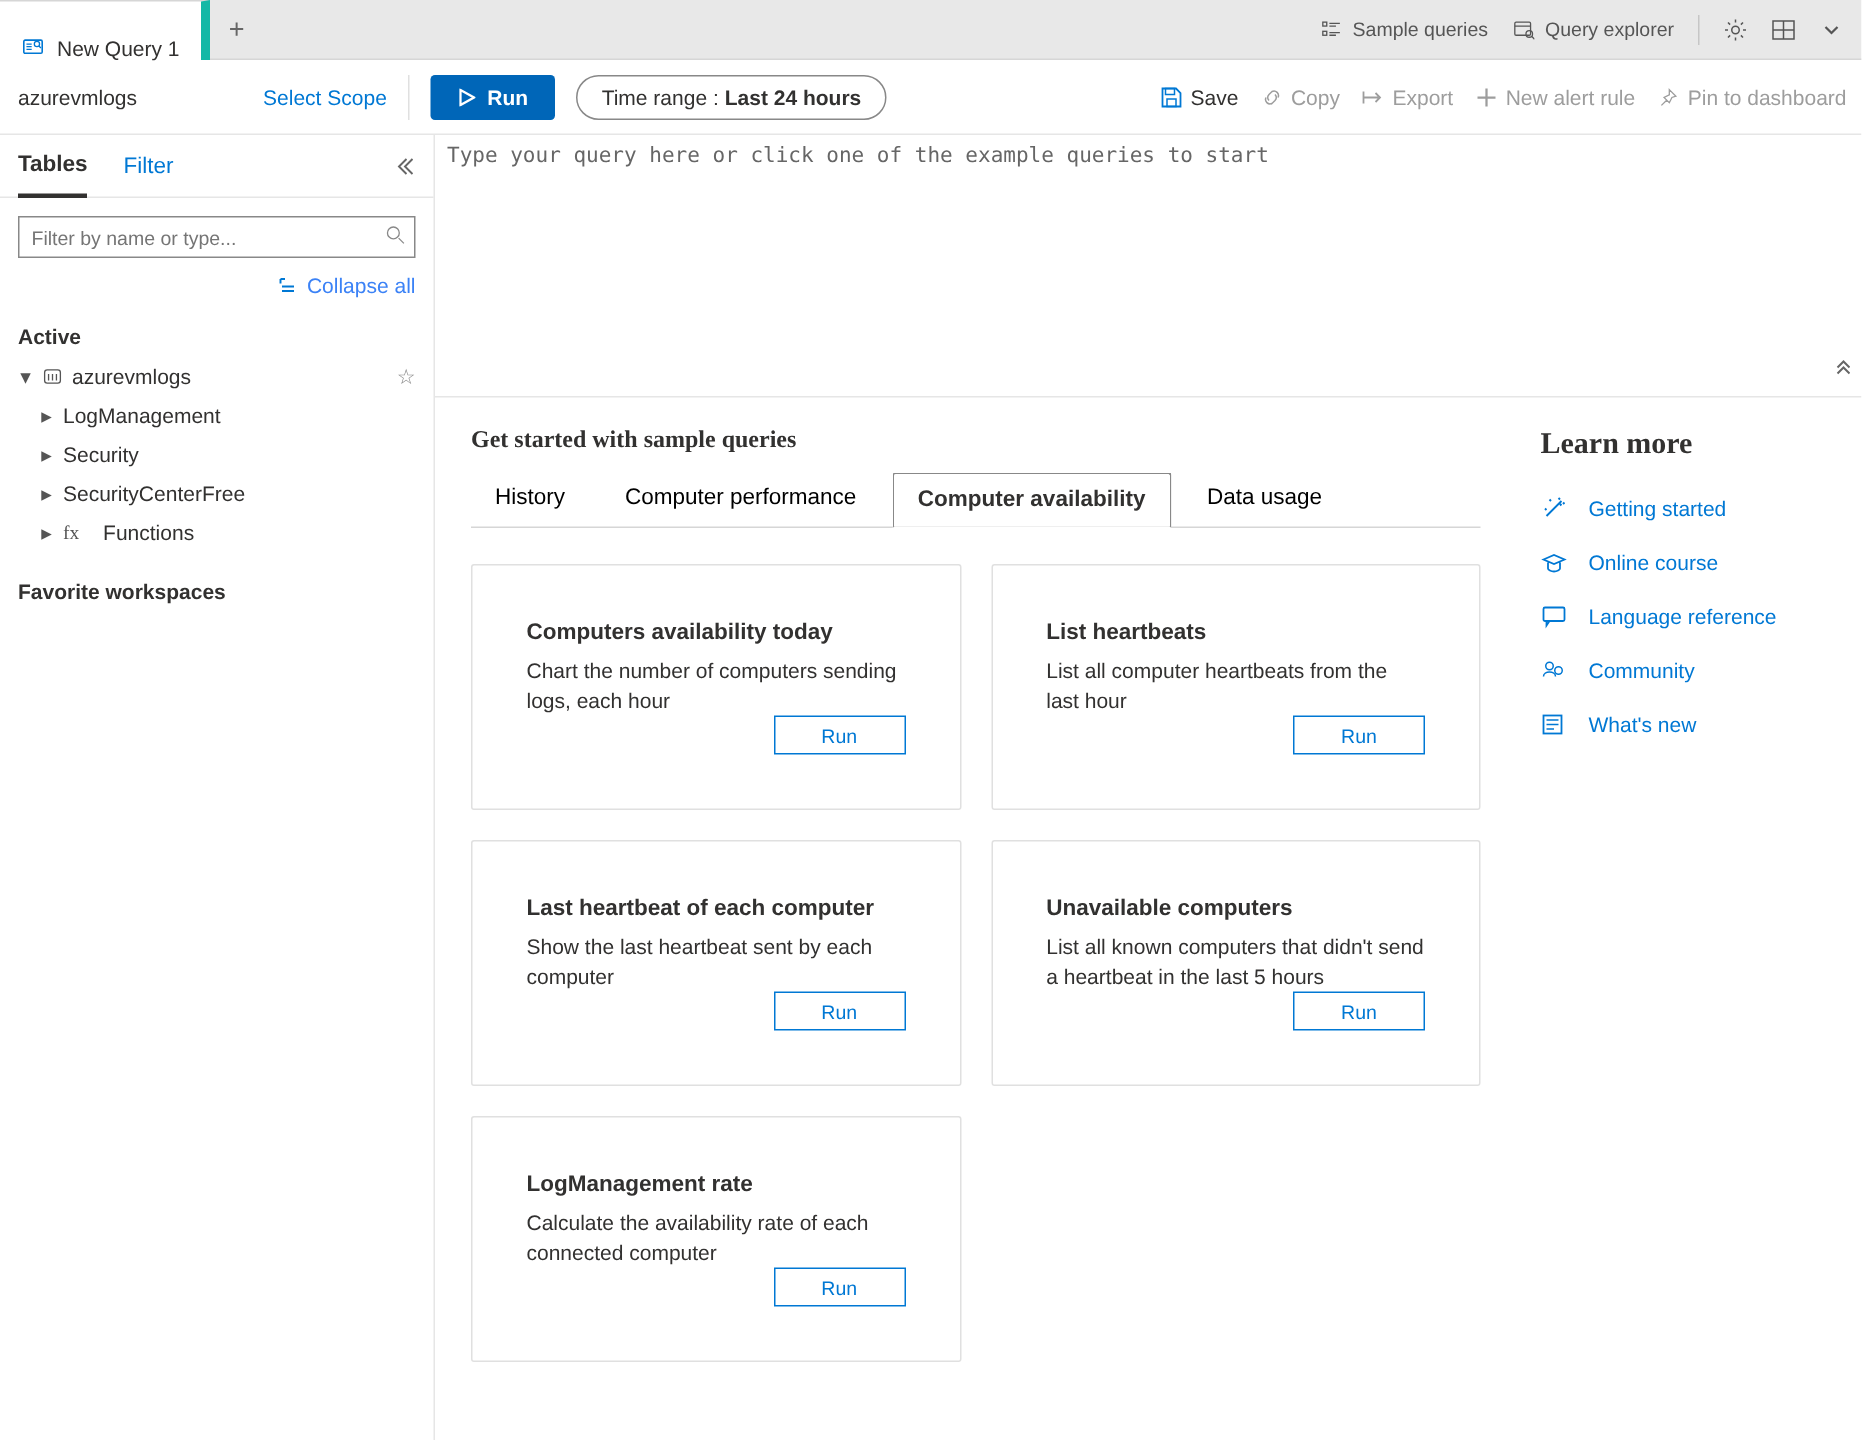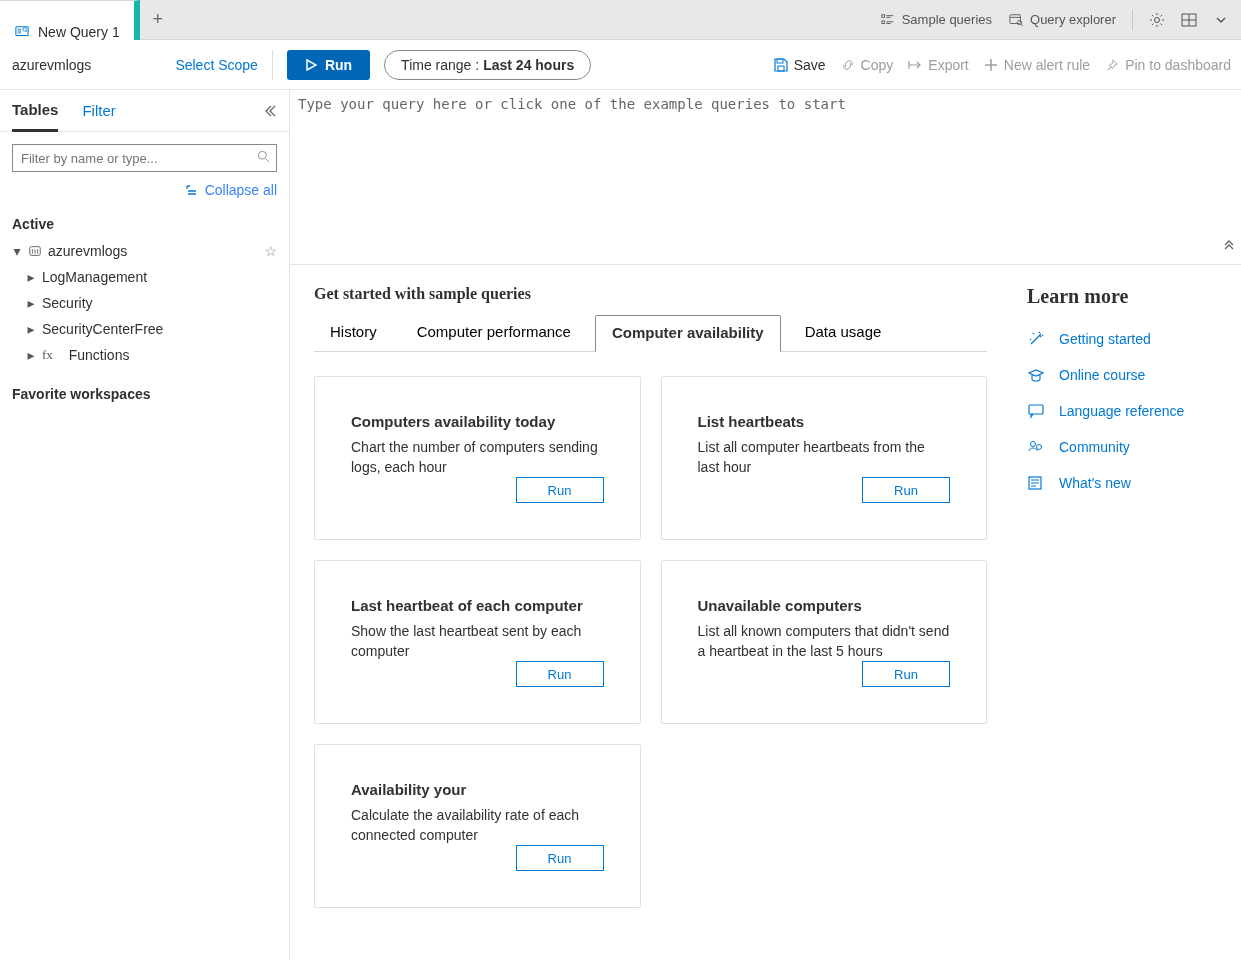--- a/index.html
+++ b/index.html
@@ -300,21 +300,21 @@
             <div class="card-spacer"></div>
             <button class="run-outline">Run</button>
           </div>
           <div class="card">
             <h3>Unavailable computers</h3>
             <p>List all known computers that didn't send a heartbeat in the last 5 hours</p>
             <div class="card-spacer"></div>
             <button class="run-outline">Run</button>
           </div>
           <div class="card">
-            <h3>Availability your</h3>
+            <h3>LogManagement rate</h3>
             <p>Calculate the availability rate of each connected computer</p>
             <div class="card-spacer"></div>
             <button class="run-outline">Run</button>
           </div>
         </div>
       </div>
 
       <div class="learn">
         <div class="learn-title">Learn more</div>
         <div class="learn-link">

